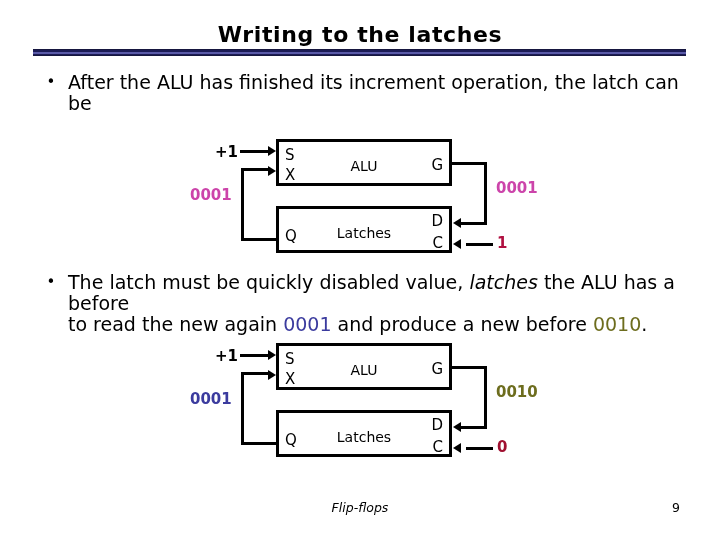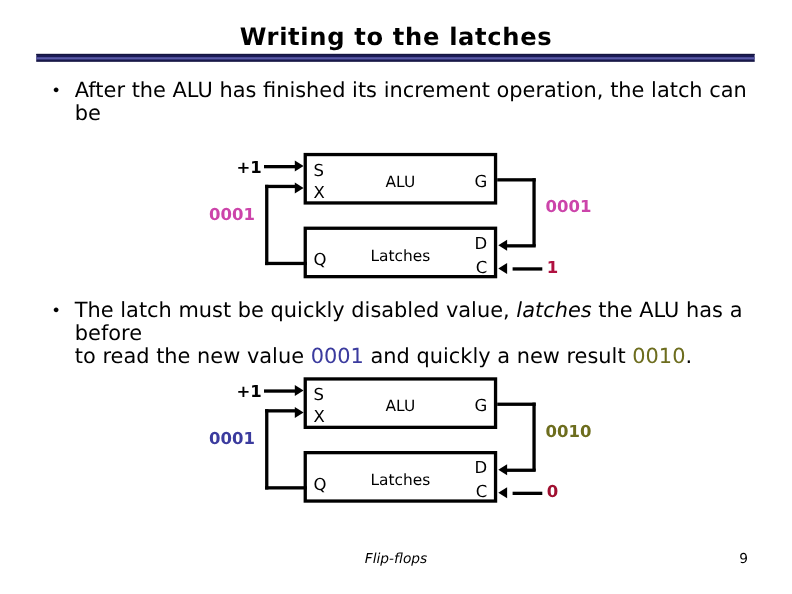--- a/index.html
+++ b/index.html
@@ -222,21 +222,21 @@
 
     <div class="wire-h" style="left:286px; top:113px; width:27px;"></div>
     <div class="arrow-l" style="left:273px; top:109px;"></div>
     <span class="sig-label sig-crimson" style="left:317px; top:105px;">1</span>
   </div>
 
   <div class="bullet" id="bullet-2">
     <span class="bullet-dot">•</span>
     <span class="bullet-text">
       <span>The latch must be quickly disabled value, </span><span class="em-italic">latches</span><span> the ALU has a before</span><br>
-      <span>to read the new value </span><span class="val-blue">0001</span><span> and quickly a new result </span><span class="val-olive">0010</span><span>.</span>
+      <span>to read the new again </span><span class="val-blue">0001</span><span> and produce a new before </span><span class="val-olive">0010</span><span>.</span>
     </span>
   </div>
 
   <div class="diagram" id="diagram-2">
 
     <span class="sig-label sig-plain" style="left:35px; top:14px;">+1</span>
     <div class="wire-h" style="left:60px; top:20px; width:29px;"></div>
     <div class="arrow-r" style="left:88px; top:16px;"></div>
 
     <div class="box" style="left:96px; top:9px; width:176px; height:47px;">

